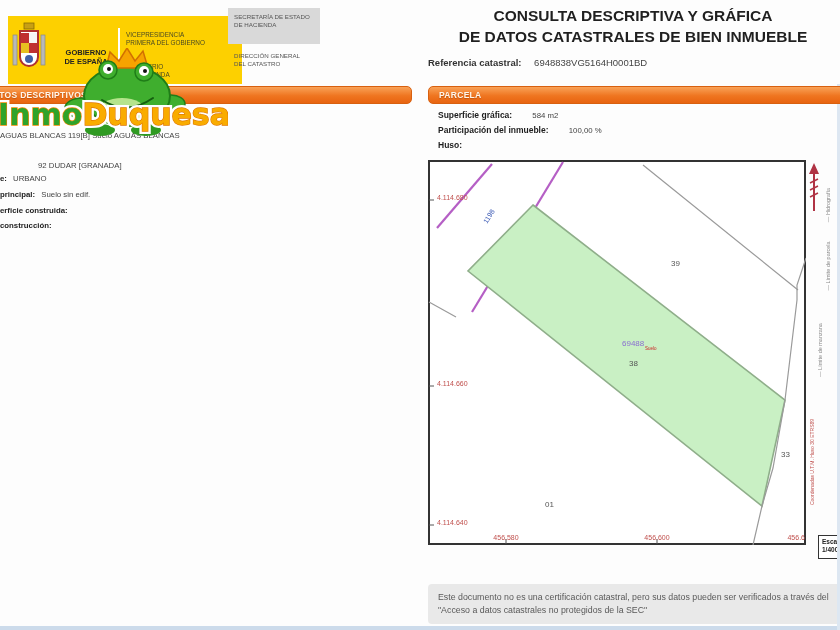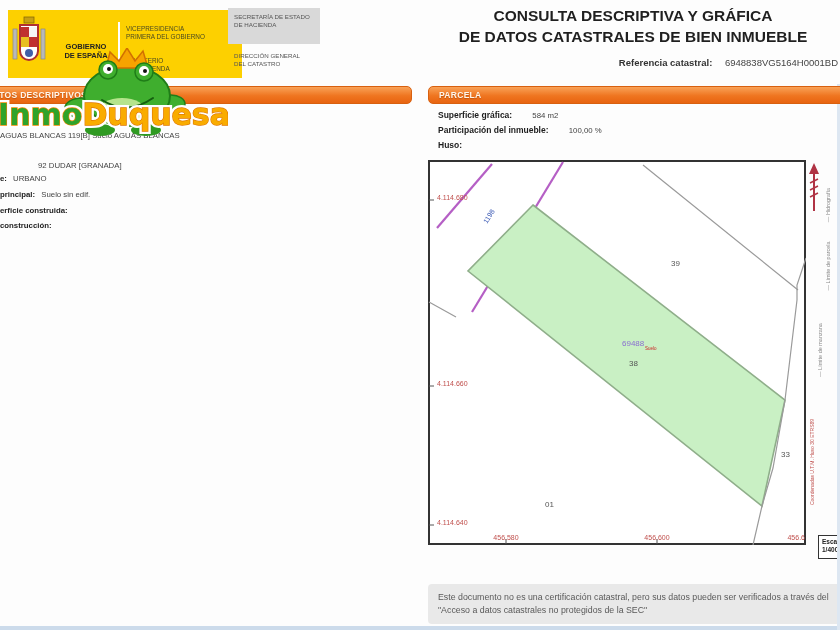--- a/index.html
+++ b/index.html
@@ -1,30 +1,30 @@
 <!DOCTYPE html>
 <html><head>
 <meta charset="utf-8">
 <style>
   html,body{margin:0;padding:0;background:#ffffff;}
   .page{position:relative;width:840px;height:630px;background:#fdfdfd;overflow:hidden;
         font-family:"Liberation Sans",sans-serif;}
   .abs{position:absolute;}
   
-  .yellow-box{left:8px;top:10px;width:234px;height:68px;background:#fdd000;}
+  .yellow-box{left:8px;top:16px;width:234px;height:68px;background:#fdd000;}
   .gob-text{left:46px;top:32px;width:64px;text-align:center;font-weight:bold;font-size:7.5px;
             line-height:1.2;color:#222;}
   .ydivider{left:110px;top:12px;width:2px;height:64px;background:#ffffff;}
   .ministry{left:118px;width:100px;font-size:6.4px;line-height:1.25;color:#4a4a22;}
   .gray-box{left:228px;top:8px;width:92px;height:36px;background:#d9d9d9;}
   .gray-box .inner{padding:5px 6px;font-size:6.2px;line-height:1.3;color:#555;}
   .direccion{left:234px;top:52px;font-size:6.2px;line-height:1.3;color:#555;}
   .title1{left:428px;top:7px;width:410px;text-align:center;font-size:15.5px;font-weight:bold;color:#1f1f1f;}
   .title2{left:428px;top:28px;width:410px;text-align:center;font-size:15.5px;font-weight:bold;color:#1f1f1f;}
-  .refline{left:428px;top:57px;width:410px;text-align:right;font-size:9.5px;color:#333;}
+  .refline{left:428px;top:57px;width:410px;text-align:left;font-size:9.5px;color:#333;}
   .refline .lbl{font-weight:bold;}
   .refline .val{margin-left:10px;color:#444;}
   
   .bar{top:86px;height:18px;border-radius:5px;border:1px solid #d8600f;
        background:linear-gradient(#f9a257,#ef7520 55%,#e86410);box-sizing:border-box;z-index:1;}
   .bar .bartext{position:absolute;top:3px;white-space:nowrap;font-size:8.5px;font-weight:bold;
        color:#fff6ea;letter-spacing:.3px;text-shadow:0 1px 1px rgba(150,60,0,.5);}
   .bar-left{left:-6px;width:418px;}
   .bar-left .bartext{left:-8px;}
   .bar-right{left:428px;width:420px;}

